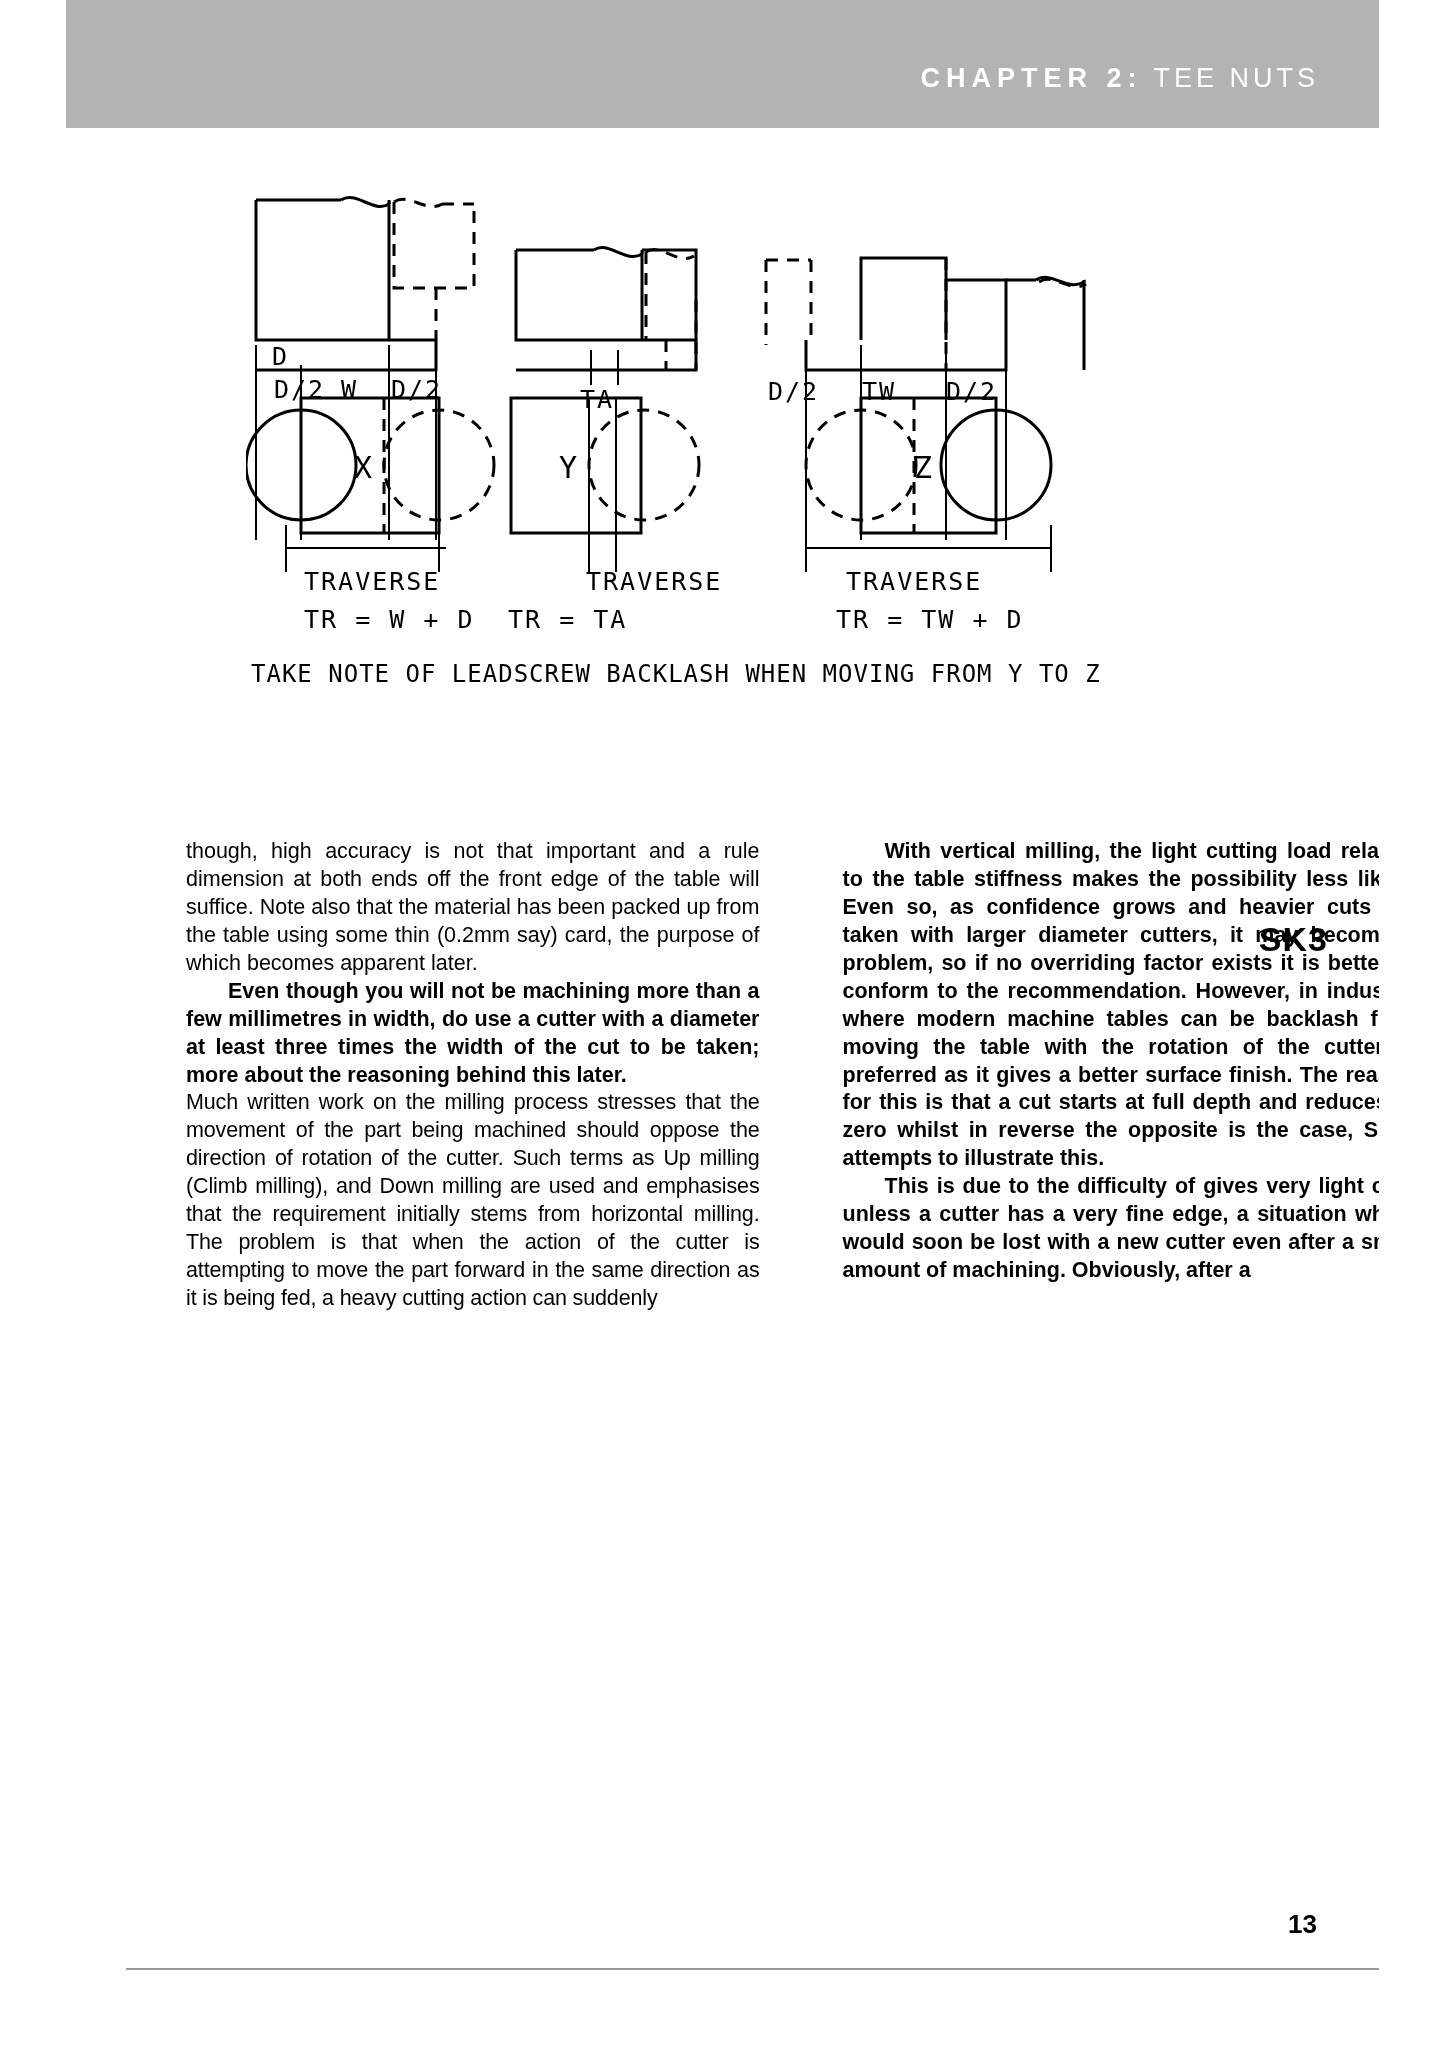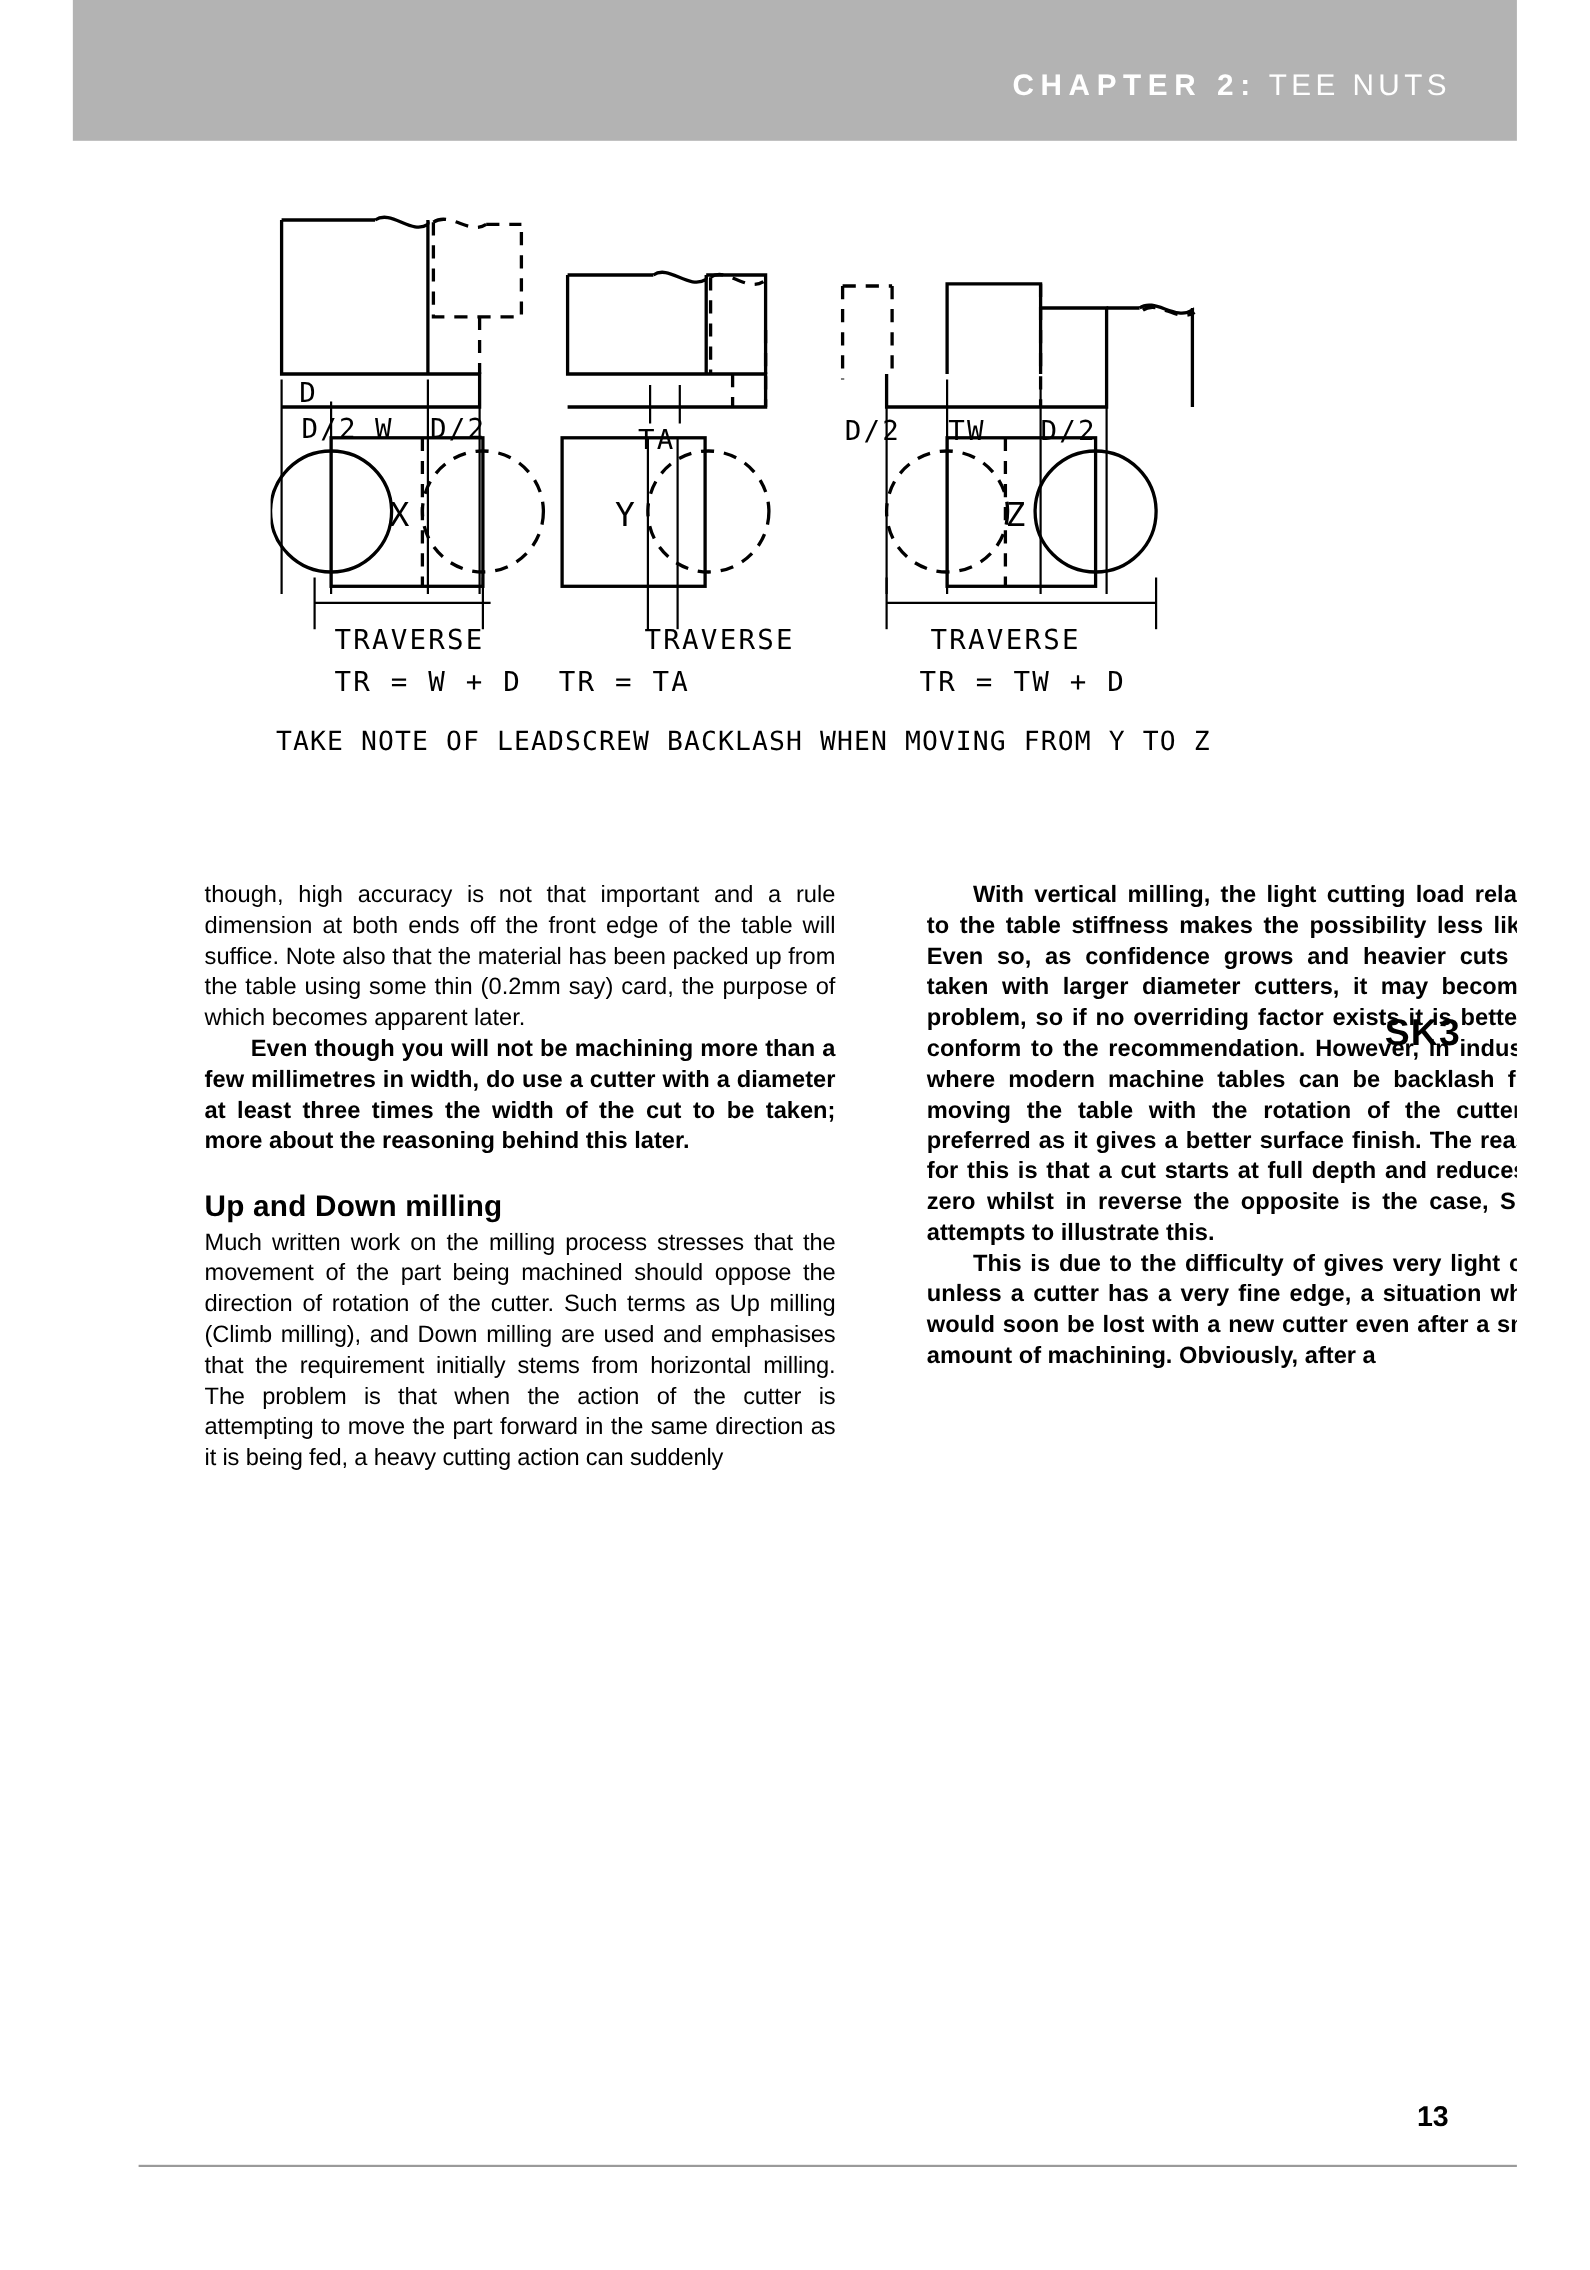--- a/index.html
+++ b/index.html
@@ -62,21 +62,21 @@
     font-size: 34px;
     font-weight: bold;
     letter-spacing: 1px;
     text-align: center;
   }
 
   
   .columns {
     position: absolute;
     left: 120px;
-    top: 800px;
+    top: 838px;
     width: 1230px;
     display: flex;
     gap: 83px;
   }
   .col {
     width: 587px;
   }
   .col p {
     margin: 0;
     font-size: 21.5px;
@@ -252,21 +252,20 @@
 
       <text class="tl-small" x="5" y="502">TAKE NOTE OF LEADSCREW BACKLASH WHEN MOVING FROM Y TO Z</text>
     </svg>
     <div class="fig-label">SK3</div>
   </div>
 
   <div class="columns">
     <div class="col">
       <p>though, high accuracy is not that important and a rule dimension at both ends off the front edge of the table will suffice. Note also that the material has been packed up from the table using some thin (0.2mm say) card, the purpose of which becomes apparent later.</p>
       <p class="indent">Even though you will not be machining more than a few millimetres in width, do use a cutter with a diameter at least three times the width of the cut to be taken; more about the reasoning behind this later.</p>
-      <h2>Up and Down milling</h2>
       <p class="tight">Much written work on the milling process stresses that the movement of the part being machined should oppose the direction of rotation of the cutter. Such terms as Up milling (Climb milling), and Down milling are used and emphasises that the requirement initially stems from horizontal milling. The problem is that when the action of the cutter is attempting to move the part forward in the same direction as it is being fed, a heavy cutting action can suddenly</p>
     </div>
     <div class="col">
       <p class="indent"><span>With vertical milling, the light cutting load relative to the table stiffness makes the possibility less likely. Even so, as confidence grows and heavier cuts are taken with larger diameter cutters, it may become a problem, so if no overriding factor exists it is better to conform to the recommendation. However, in industry, where modern machine tables can be backlash free, moving the table with the rotation of the cutter is preferred as it gives a better surface finish. The reason for this is that a cut starts at full depth and reduces to zero whilst in reverse the opposite is the case, </span><b>SK 2</b><span> attempts to illustrate this.</span></p>
       <p class="indent">This is due to the difficulty of gives very light cuts unless a cutter has a very fine edge, a situation which would soon be lost with a new cutter even after a small amount of machining. Obviously, after a</p>
     </div>
   </div>
 
   <div class="footer-rule"></div>
   <div class="page-number">13</div>

